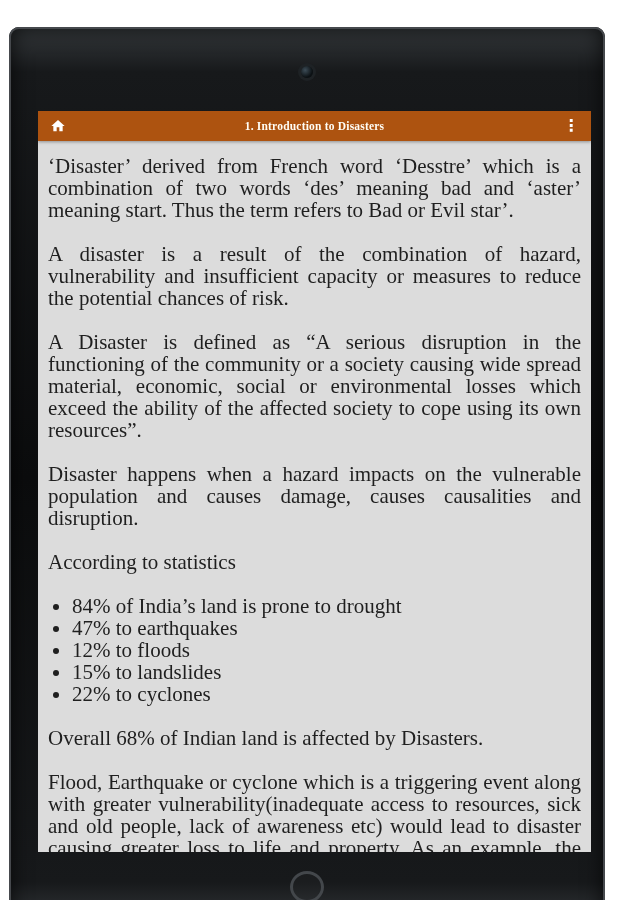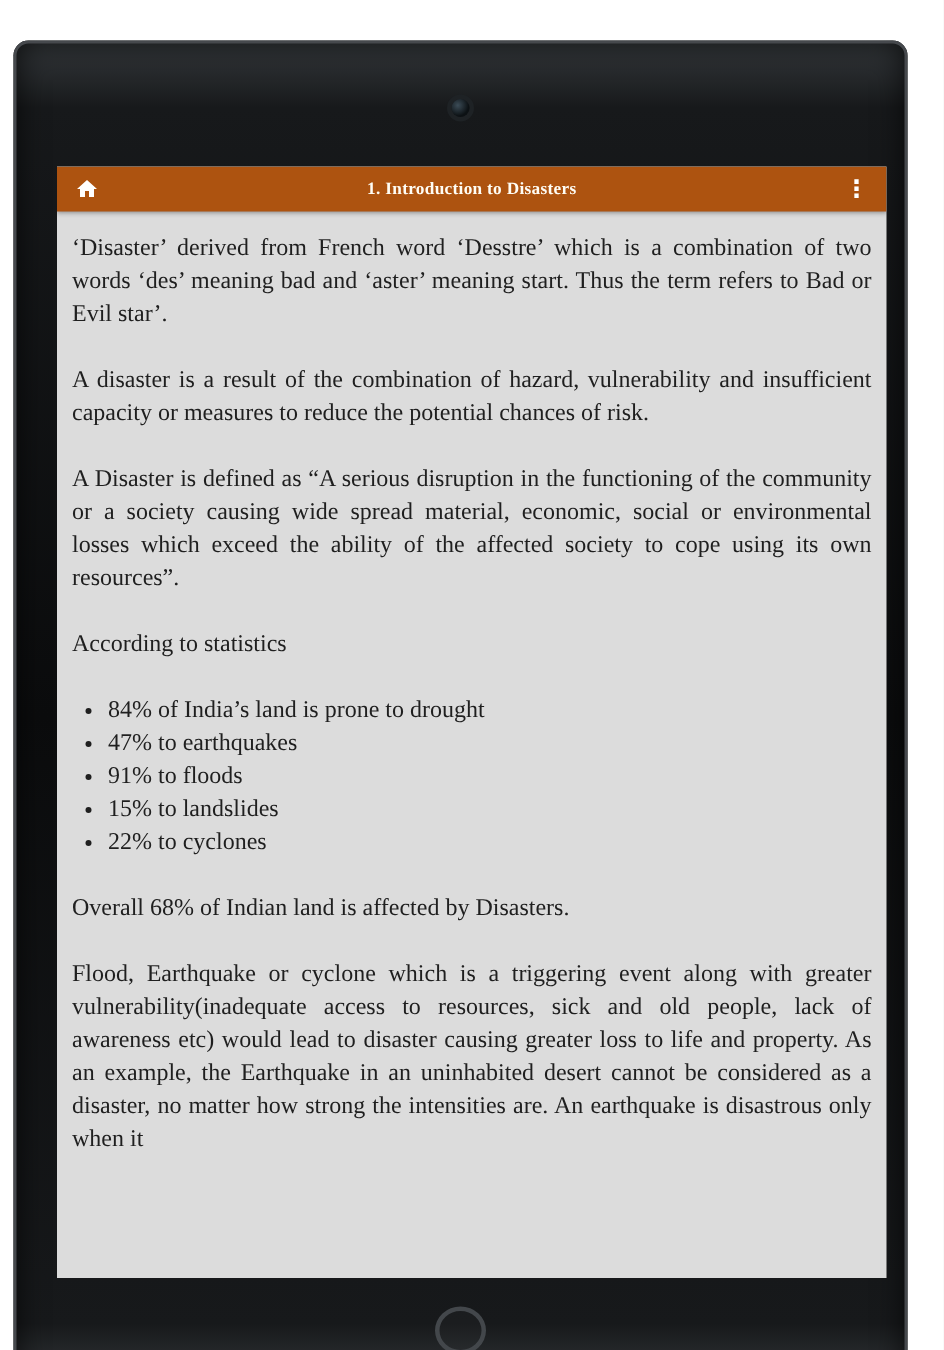--- a/index.html
+++ b/index.html
@@ -59,21 +59,21 @@
     font-family:"DejaVu Sans",sans-serif;font-size:16px;font-weight:bold;
     color:#ffffff;line-height:1;
   }
 
   
   .content{
     position:absolute;left:0;top:30px;right:0;bottom:0;
     overflow:hidden;
     padding:14px 10px 0 10px;
     font-family:"Liberation Serif",serif;
-    font-size:16px;line-height:22px;color:var(--text,#1f1f1f);
+    font-size:21px;line-height:22px;color:var(--text,#1f1f1f);
     text-align:justify;
   }
   .content p{margin:0 0 22px 0;}
   .content ul{margin:0 0 22px 0;padding-left:24px;list-style:disc;text-align:left;}
   .content li{line-height:22px;}
   .content p:last-child{margin-bottom:0;}
 </style>
 </head>
 <body>
 
@@ -92,25 +92,26 @@
         <div class="title">1. Introduction to Disasters</div>
         <button class="icon-btn" title="Menu">
           <span class="kebab">⋮</span>
         </button>
       </header>
 
       <div class="content">
         <p>‘Disaster’ derived from French word ‘Desstre’ which is a combination of two words ‘des’ meaning bad and ‘aster’ meaning start. Thus the term refers to Bad or Evil star’.</p>
         <p>A disaster is a result of the combination of hazard, vulnerability and insufficient capacity or measures to reduce the potential chances of risk.</p>
         <p>A Disaster is defined as “A serious disruption in the functioning of the community or a society causing wide spread material, economic, social or environmental losses which exceed the ability of the affected society to cope using its own resources”.</p>
+        <p>Disaster happens when a hazard impacts on the vulnerable population and causes damage, causes causalities and disruption.</p>
         <p>According to statistics</p>
         <ul>
           <li>84% of India’s land is prone to drought</li>
           <li>47% to earthquakes</li>
-          <li>91% to floods</li>
+          <li>12% to floods</li>
           <li>15% to landslides</li>
           <li>22% to cyclones</li>
         </ul>
         <p>Overall 68% of Indian land is affected by Disasters.</p>
         <p>Flood, Earthquake or cyclone which is a triggering event along with greater vulnerability(inadequate access to resources, sick and old people, lack of awareness etc) would lead to disaster causing greater loss to life and property. As an example, the Earthquake in an uninhabited desert cannot be considered as a disaster, no matter how strong the intensities are. An earthquake is disastrous only when it</p>
       </div>
 
     </div>
 
     <div class="home-ring"></div>

